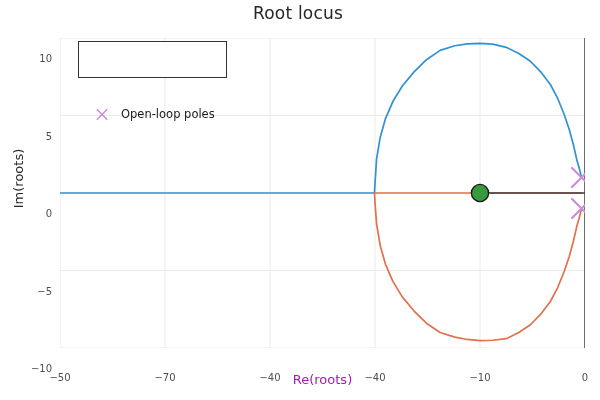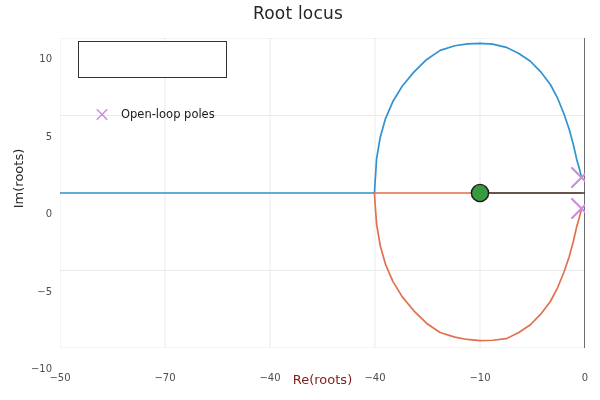--- a/index.html
+++ b/index.html
@@ -59,21 +59,21 @@
     width: 46px;
     left: 6px;
   }
   #xaxis-label {
     position: absolute;
     left: 60px;
     width: 525px;
     top: 372px;
     text-align: center;
     font-size: 13px;
-    color: #7f1d1d;
+    color: #a21caf;
   }
   #yaxis-label {
     position: absolute;
     left: -82px;
     top: 171px;
     width: 200px;
     text-align: center;
     font-size: 13px;
     color: #262626;
     transform: rotate(-90deg);

